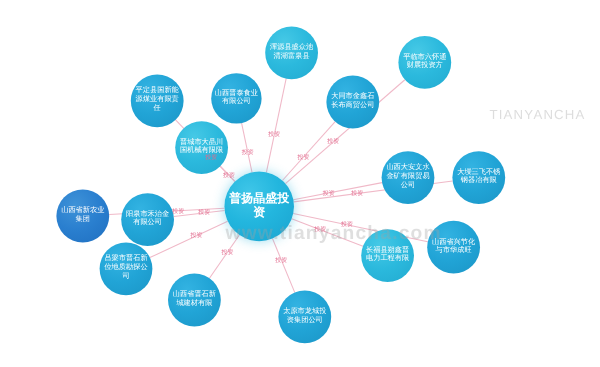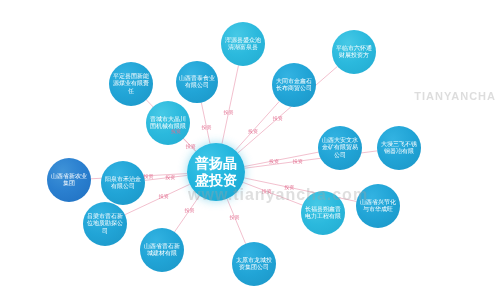--- a/index.html
+++ b/index.html
@@ -29,21 +29,21 @@
     overflow:hidden;
   }
   .node span{
     display:block;
     padding:0 3px;
     word-break:break-all;
   }
   .center-node{
     background:radial-gradient(circle at 36% 30%, #3fc6e8 0%, #23b6de 45%, #1aa3cf 100%);
     box-shadow:0 0 10px rgba(40,180,220,0.45);
-    font-size:14px;
+    font-size:10px;
     font-weight:bold;
   }
   .n-dark{
     background:radial-gradient(circle at 36% 30%, #3f93d8 0%, #2a7fcf 48%, #1f6fc0 100%);
     font-size:6px;
   }
   .n-mid{
     background:radial-gradient(circle at 36% 30%, #33b3e2 0%, #21a4d6 48%, #1b95c6 100%);
     font-size:6px;
   }
@@ -66,24 +66,24 @@
     pointer-events:none;
     user-select:none;
   }
   #wm-main{
     right:14px;top:26px;
     font-size:46px;
     letter-spacing:4px;
     color:rgba(165,165,165,0.33);
   }
   #wm-sub{
-    right:4px;top:90px;
+    right:12px;top:90px;
     font-size:11px;
     letter-spacing:1px;
-    font-weight:bold;
+    font-weight:normal;
     color:rgba(165,165,165,0.38);
   }
   #wm-center{
     left:188px;top:186px;
     font-size:16px;
     letter-spacing:1px;
     font-weight:bold;
     color:rgba(160,160,160,0.34);
   }
 </style>

